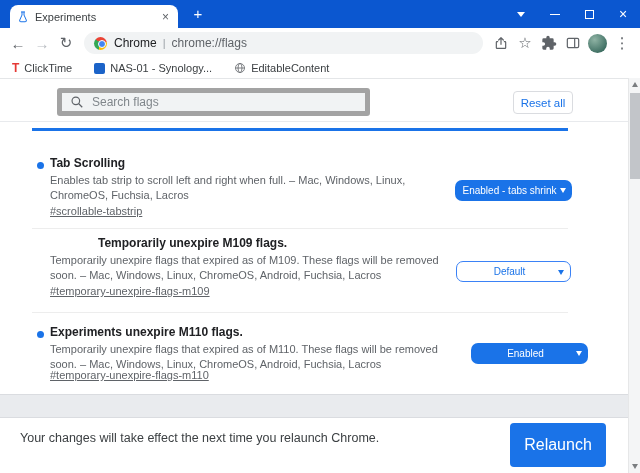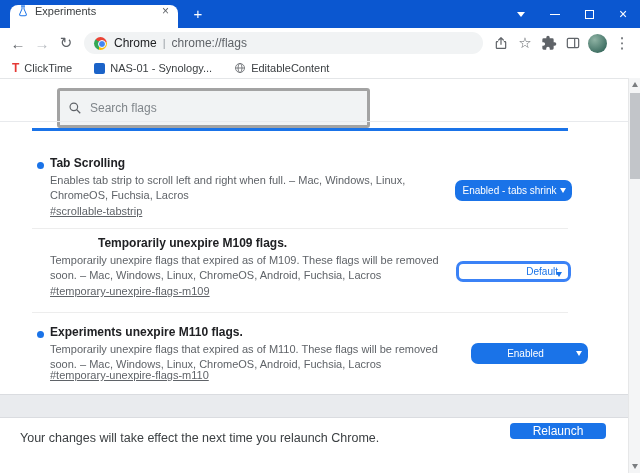--- a/index.html
+++ b/index.html
@@ -3,21 +3,21 @@
 <meta charset="utf-8">
 <style>
   * { margin:0; padding:0; box-sizing:border-box; }
   html,body { background:#ccc; }
   body { font-family:"Liberation Sans", sans-serif; }
   .window { position:relative; width:640px; height:473px; background:#fff; overflow:hidden; }
 
   
   .titlebar { position:absolute; left:0; top:0; width:640px; height:28px; background:#0b57d0; }
   .tab { position:absolute; left:10px; top:5px; width:168px; height:23px; background:#fff;
-         border-radius:8px 8px 0 0; display:flex; padding:0 7px; }
+         border-radius:8px 8px 0 0; display:flex; align-items:center; padding:0 7px; }
   .tab svg { width:12px; height:12px; flex:0 0 auto; }
   .tab-label { font-size:11px; color:#3c4043; flex:1; margin-left:6px; white-space:nowrap; overflow:hidden; }
   .tab-close { color:#5f6368; font-size:12px; line-height:12px; padding:0 2px; }
   .newtab { position:absolute; left:188px; top:4px; width:20px; height:20px; color:#fff;
             font-size:15px; text-align:center; line-height:20px; }
   .win-controls { position:absolute; right:0; top:0; height:28px; display:flex; }
   .win-btn { width:34px; height:28px; display:flex; align-items:center; justify-content:center; color:#fff; }
   .chev { width:0; height:0; border:4px solid transparent; border-top:5px solid #fff; margin-top:4px; }
   .min-glyph { width:10px; height:1px; background:#fff; }
   .max-glyph { width:9px; height:9px; border:1px solid #fff; }
@@ -46,21 +46,21 @@
   
   .bookmarks { position:absolute; left:0; top:58px; width:640px; height:21px; background:#fff;
                border-bottom:1px solid #e4e6e8; display:flex; align-items:center; padding-left:12px; gap:22px; }
   .bm-item { display:flex; align-items:center; gap:5px; font-size:11px; color:#3c4043; white-space:nowrap; }
   .bm-t { color:#e53935; font-weight:bold; font-size:12px; line-height:12px; }
   .bm-sq { width:11px; height:11px; background:#1b63c8; border-radius:2px; }
   .bm-item svg { width:12px; height:12px; }
 
   
   .search-box { position:absolute; left:57px; top:88px; width:313px; height:28px; background:#f1f3f4;
-                border:3px solid #a3a3a3; border-radius:3px; display:flex; align-items:center; padding:17px 8px; }
+                border:5px solid #a3a3a3; border-radius:3px; display:flex; align-items:center; padding:1px 8px; }
   .search-box svg { width:14px; height:14px; flex:0 0 auto; }
   .search-box input { border:none; outline:none; background:transparent; font-family:"Liberation Sans",sans-serif;
                 font-size:12px; color:#202124; margin-left:8px; width:100%; }
   .search-box input::placeholder { color:#80868b; }
   .reset-all { position:absolute; left:513px; top:91px; width:60px; height:23px; background:#fff;
                border:1px solid #dadce0; border-radius:4px; color:#1a73e8; font-size:11.5px;
                display:flex; align-items:center; justify-content:center; }
   .header-line { position:absolute; left:0; top:121px; width:628px; height:1px; background:#e8eaed; }
   .tabs-underline { position:absolute; left:32px; top:128px; width:536px; height:3px; background:#1a73e8; }
 
@@ -73,36 +73,36 @@
   .d1 { top:173px; } .d2 { top:253px; } .d3 { top:342px; }
   .flag-link { position:absolute; left:50px; font-size:11px; color:#5f6368; text-decoration:underline; }
   .l1 { top:205px; } .l2 { top:285px; } .l3 { top:369px; }
   .flag-select { position:absolute; height:21px; border-radius:7px; font-size:10px;
                  display:flex; align-items:center; justify-content:center; white-space:nowrap; overflow:hidden; }
   .flag-select .val { margin-right:10px; padding-left:2px; }
   .flag-select .caret { position:absolute; right:6px; top:8px; width:0; height:0;
                  border:3.5px solid transparent; border-top-width:5px; border-bottom:none; }
   .filled { background:#1a73e8; color:#fff; }
   .filled .caret { border-top-color:#fff; }
-  .outline { background:#fff; border:3px solid #3b82f6; color:#1a73e8;justify-content:flex-end; }
+  .outline { background:#fff; border:1px solid #3b82f6; color:#1a73e8; }
   .outline .caret { border-top-color:#1a73e8; }
   .sel1 { left:455px; top:180px; width:117px; }
   .sel2 { left:456px; top:261px; width:115px; }
   .sel3 { left:455px; top:343px; width:117px;margin-left:16px; }
   .entry-divider { position:absolute; left:32px; width:536px; height:1px; background:#ededed; }
   .ed1 { top:228px; } .ed2 { top:312px; }
 
   
   .gray-band { position:absolute; left:0; top:394px; width:628px; height:23px; background:#e9ebee;
                border-top:1px solid #dadce0; }
   .footer { position:absolute; left:0; top:417px; width:628px; height:40px; background:#fff;
             border-top:1px solid #dadce0; display:flex; align-items:center; }
   .footer-msg { margin-left:20px; font-size:12.5px; color:#3c4043; }
-  .relaunch { position:absolute; left:510px; top:423px; width:96px; height:16px; background:#1a73e8;
-              border-radius:4px; color:#fff; font-size:12px; display:flex; align-items:center; justify-content:center; }
+  .relaunch { position:absolute; left:510px; top:423px; width:96px; height:44px; background:#1a73e8;
+              border-radius:4px; color:#fff; font-size:16px; display:flex; align-items:center; justify-content:center; }
 
   
   .scrollbar { position:absolute; left:628px; top:78px; width:12px; height:395px; background:#f4f5f6;
                border-left:1px solid #e6e7e8; }
   .sb-up, .sb-down { position:absolute; left:0; width:12px; height:13px; display:flex;
                align-items:center; justify-content:center; }
   .sb-up { top:0; } .sb-down { bottom:0; }
   .tri-up { width:0; height:0; border:3.5px solid transparent; border-bottom:5px solid #7a7d80; margin-bottom:3px; }
   .tri-down { width:0; height:0; border:3.5px solid transparent; border-top:5px solid #7a7d80; margin-top:3px; }
   .sb-thumb { position:absolute; left:1px; top:15px; width:10px; height:86px; background:#c2c5c9; }
@@ -186,20 +186,21 @@
     </div>
   </div>
 
   <div class="search-box">
     <svg viewBox="0 0 24 24" fill="none" stroke="#5f6368" stroke-width="2">
         <circle cx="10" cy="10" r="6.5"></circle>
         <line x1="15" y1="15" x2="21" y2="21"></line>
       </svg>
     <input type="text" placeholder="Search flags" style="">
   </div>
+  <div class="reset-all">Reset all</div>
   <div class="header-line"></div>
   <div class="tabs-underline"></div>
 
   <span class="flag-dot dot1"></span>
   <div class="flag-title t1">Tab Scrolling</div>
   <div class="flag-desc d1">Enables tab strip to scroll left and right when full. – Mac, Windows, Linux, ChromeOS, Fuchsia, Lacros</div>
   <a class="flag-link l1">#scrollable-tabstrip</a>
   <div class="flag-select filled sel1">
     <span class="val">Enabled - tabs shrink</span>
     <span class="caret"></span>

